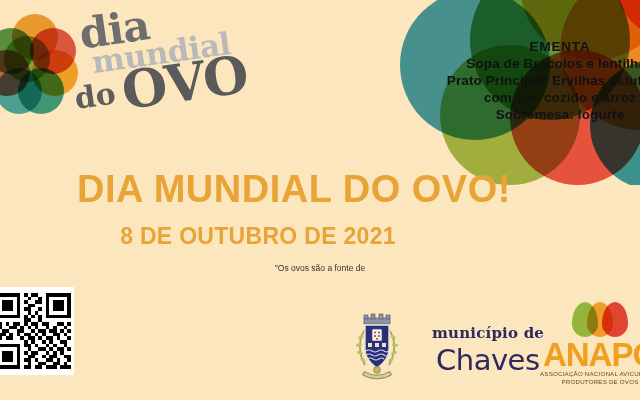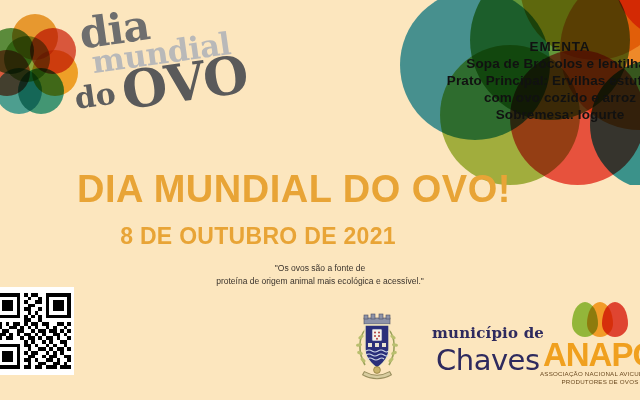--- a/index.html
+++ b/index.html
@@ -271,21 +271,20 @@
     <div class="w-mundial">mundial</div>
     <div class="w-do">do</div>
     <div class="w-ovo">OVO</div>
   </div>
 
   <div id="headline">DIA MUNDIAL DO OVO!</div>
   <div id="subheadline">8 DE OUTUBRO DE 2021</div>
 
   <div id="quote">
     <span>"Os ovos são a fonte de</span>
-    <span>proteína de origem animal mais ecológica e acessível."</span>
   </div>
 
   <div id="qr">
     <svg width="76" height="82" viewBox="0 0 21 21" shape-rendering="crispEdges">
       <rect width="21" height="21" fill="#ffffff"></rect>
       <g fill="#000000">
         <rect x="0" y="0" width="7" height="1"></rect>
           <rect x="8" y="0" width="1" height="1"></rect>
           <rect x="10" y="0" width="2" height="1"></rect>
           <rect x="14" y="0" width="7" height="1"></rect>

